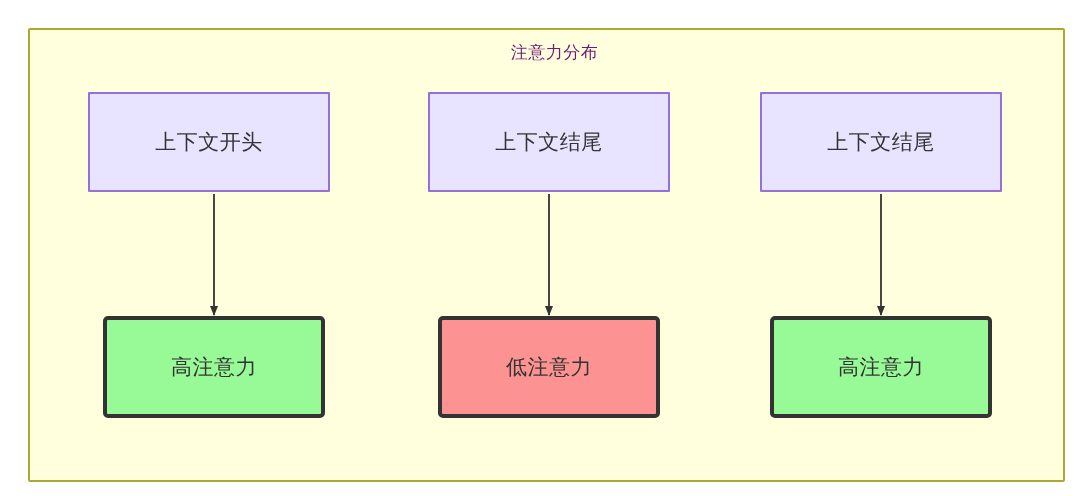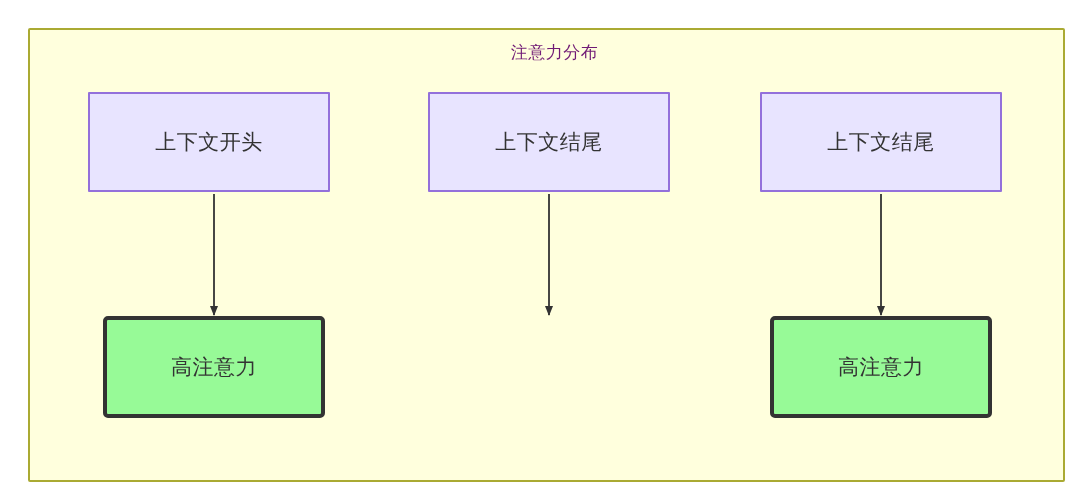--- a/index.html
+++ b/index.html
@@ -122,20 +122,23 @@
   </div>
 
   <div class="node context col-c">
     <span>上下文结尾</span>
   </div>
 
   <div class="node attention high col-a">
     <span>高注意力</span>
   </div>
 
+  <div class="node attention low col-b">
+    <span>低注意力</span>
+  </div>
 
   <div class="node attention high col-c">
     <span>高注意力</span>
   </div>
 
   <svg class="connectors" viewBox="0 0 1080 496">
     <defs>
       <marker id="arrowhead" markerWidth="10" markerHeight="8" refX="9" refY="4" orient="auto" markerUnits="userSpaceOnUse">
         <path d="M0,0 L10,4 L0,8 z" fill="#333333"></path>
       </marker>

